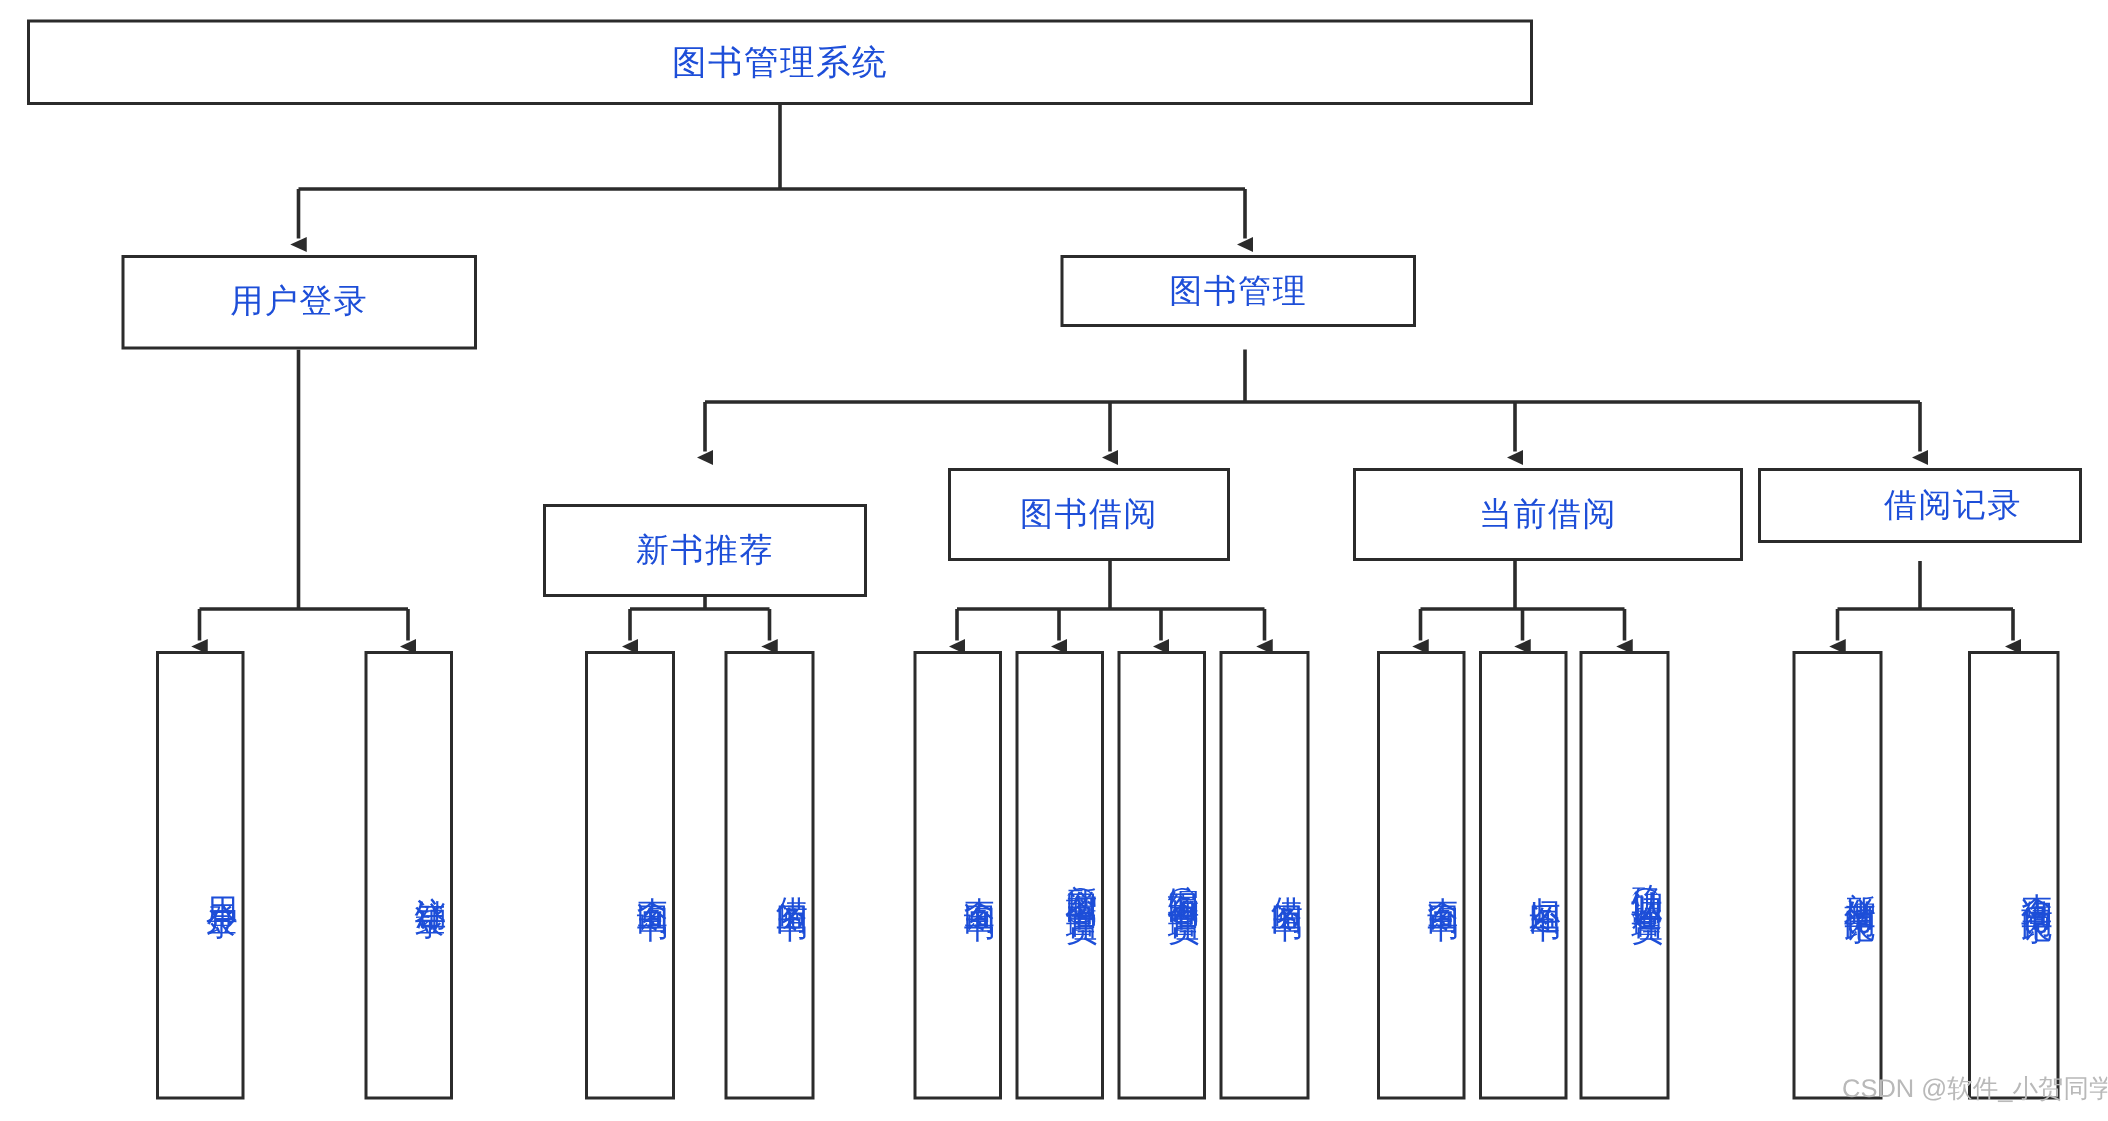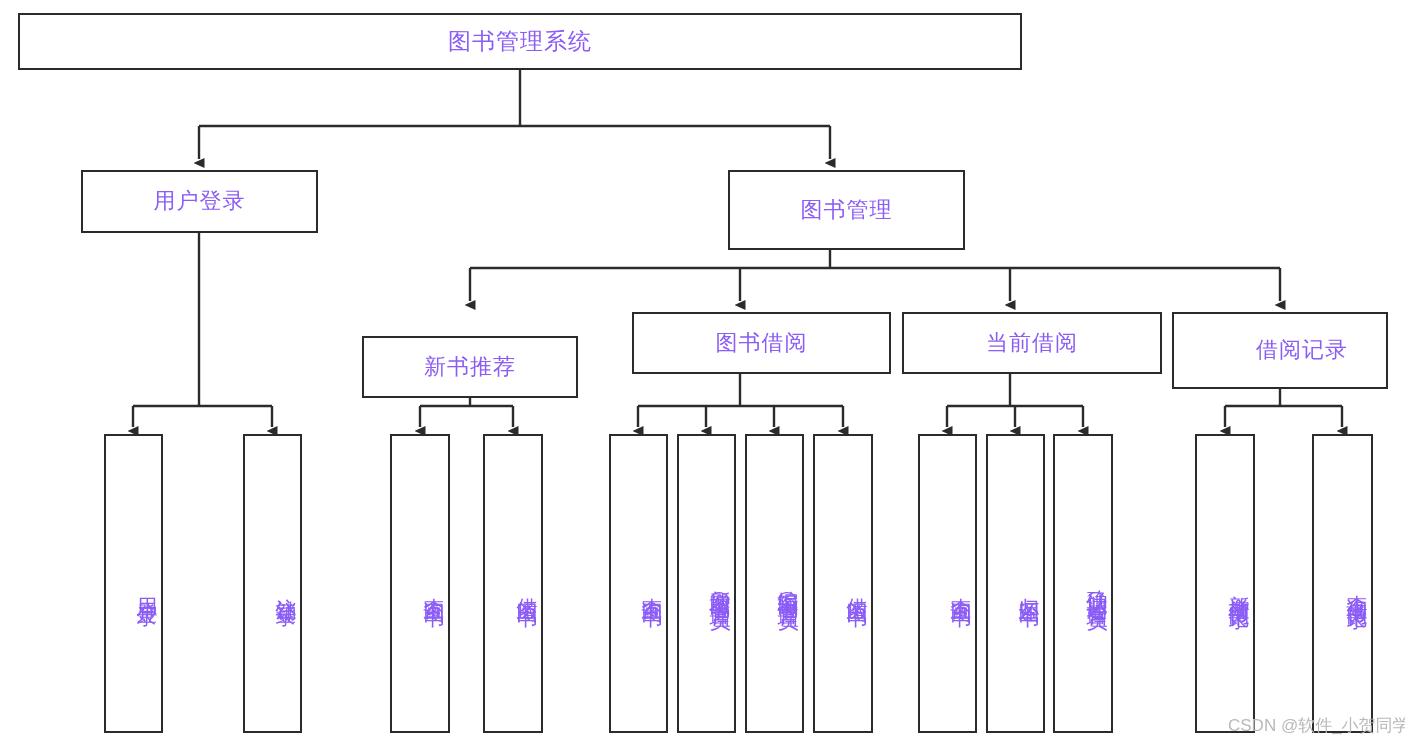--- a/index.html
+++ b/index.html
@@ -27,21 +27,21 @@
     pointer-events: none;
   }
   .node {
     position: absolute;
     box-sizing: border-box;
     background: #ffffff;
     border: 2px solid #2b2b2b;
     display: flex;
     align-items: center;
     justify-content: center;
-    color: #8b5cf6;
+    color: #1d4ed8;
   }
   .node.horiz {
     font-size: 22px;
     letter-spacing: 1px;
     line-height: 1.2;
   }
   .node.root {
     font-size: 23px;
   }
   .node.vert {
@@ -122,34 +122,34 @@
     </g>
   </svg>
 
   <div class="node horiz root" style="left:18px; top:13px; width:1004px; height:57px;">
     <span>图书管理系统</span>
   </div>
 
   <div class="node horiz" style="left:81px; top:170px; width:237px; height:63px;">
     <span>用户登录</span>
   </div>
-  <div class="node horiz" style="left:728px; top:170px; width:237px; height:80px;text-align:right;">
+  <div class="node horiz" style="left:707px; top:170px; width:237px; height:48px;text-align:right;">
     <span>图书管理</span>
   </div>
 
   <div class="node horiz" style="left:362px; top:312px; width:216px; height:62px;margin-top:24px;">
     <span>新书推荐</span>
   </div>
-  <div class="node horiz" style="left:632px; top:312px; width:259px; height:62px;">
+  <div class="node horiz" style="left:632px; top:312px; width:188px; height:62px;">
     <span>图书借阅</span>
   </div>
   <div class="node horiz" style="left:902px; top:312px; width:260px; height:62px;">
     <span>当前借阅</span>
   </div>
-  <div class="node horiz" style="left:1172px; top:312px; width:216px; height:77px;padding-left:44px;">
+  <div class="node horiz" style="left:1172px; top:312px; width:216px; height:50px;padding-left:44px;">
     <span>借阅记录</span>
   </div>
 
   <div class="node vert" style="left:104px; top:434px; width:59px; height:299px;">
     <span class="vtext">用户登录</span>
   </div>
   <div class="node vert" style="left:243px; top:434px; width:59px; height:299px;">
     <span class="vtext">注销登录</span>
   </div>
 

